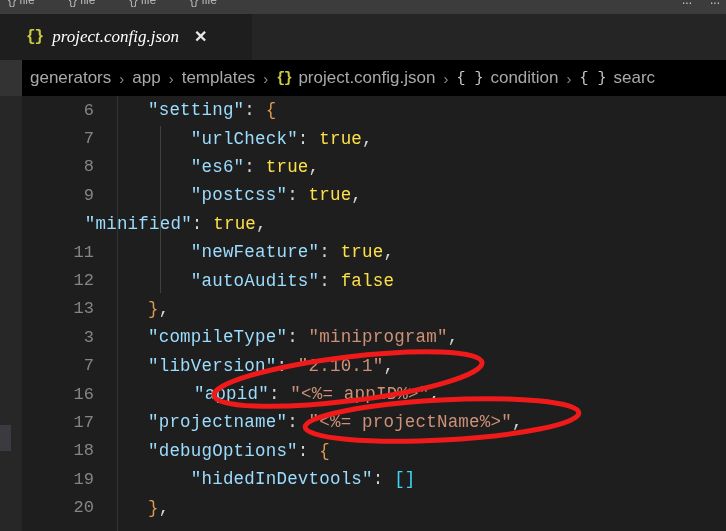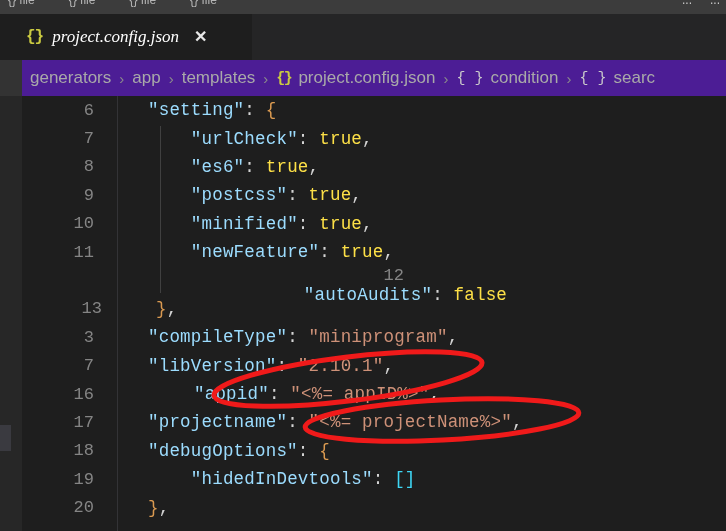--- a/index.html
+++ b/index.html
@@ -90,21 +90,21 @@
     line-height: 1;
     margin-left: 6px;
     cursor: pointer;
   }
 
   
   .breadcrumb {
     position: absolute;
     top: 60px; left: 0;
     width: 726px; height: 36px;
-    background: #4c1d95;
+    background: #000000;
     display: flex;
     align-items: center;
     padding-left: 30px;
     white-space: nowrap;
     overflow: hidden;
   }
   .bc-item {
     display: inline-flex;
     align-items: center;
     gap: 7px;
@@ -292,32 +292,31 @@
         </div>
         <div class="row" style="height: 28.4px;">
           <div class="ln">8</div>
           <div class="code">&nbsp;&nbsp;&nbsp;&nbsp;<span class="k">"es6"</span><span class="p">: </span><span class="b">true</span><span class="p">,</span></div>
         </div>
         <div class="row" style="height: 28.4px;">
           <div class="ln">9</div>
           <div class="code">&nbsp;&nbsp;&nbsp;&nbsp;<span class="k">"postcss"</span><span class="p">: </span><span class="b">true</span><span class="p">,</span></div>
         </div>
         <div class="row" style="height: 28.4px;">
-          <div class="ln">10</div>
           <div class="code">&nbsp;&nbsp;&nbsp;&nbsp;<span class="k">"minified"</span><span class="p">: </span><span class="b">true</span><span class="p">,</span></div>
         </div>
         <div class="row" style="height: 28.4px;">
           <div class="ln">11</div>
           <div class="code">&nbsp;&nbsp;&nbsp;&nbsp;<span class="k">"newFeature"</span><span class="p">: </span><span class="b">true</span><span class="p">,</span></div>
         </div>
-        <div class="row" style="height: 28.4px; flex-direction: column;">
+        <div class="row" style="height: 28.4px;">
           <div class="ln">12</div>
           <div class="code">&nbsp;&nbsp;&nbsp;&nbsp;<span class="k">"autoAudits"</span><span class="p">: </span><span class="b">false</span></div>
         </div>
-        <div class="row" style="height: 28.4px; padding-left: 8px;">
+        <div class="row" style="height: 28.4px;">
           <div class="ln">13</div>
           <div class="code"><span class="br">}</span><span class="p">,</span></div>
         </div>
         <div class="row" style="height: 28.4px;">
           <div class="ln">3</div>
           <div class="code"><span class="k">"compileType"</span><span class="p">: </span><span class="s">"miniprogram"</span><span class="p">,</span></div>
         </div>
         <div class="row" style="height: 28.4px;">
           <div class="ln">7</div>
           <div class="code"><span class="k">"libVersion"</span><span class="p">: </span><span class="s">"2.10.1"</span><span class="p">,</span></div>

